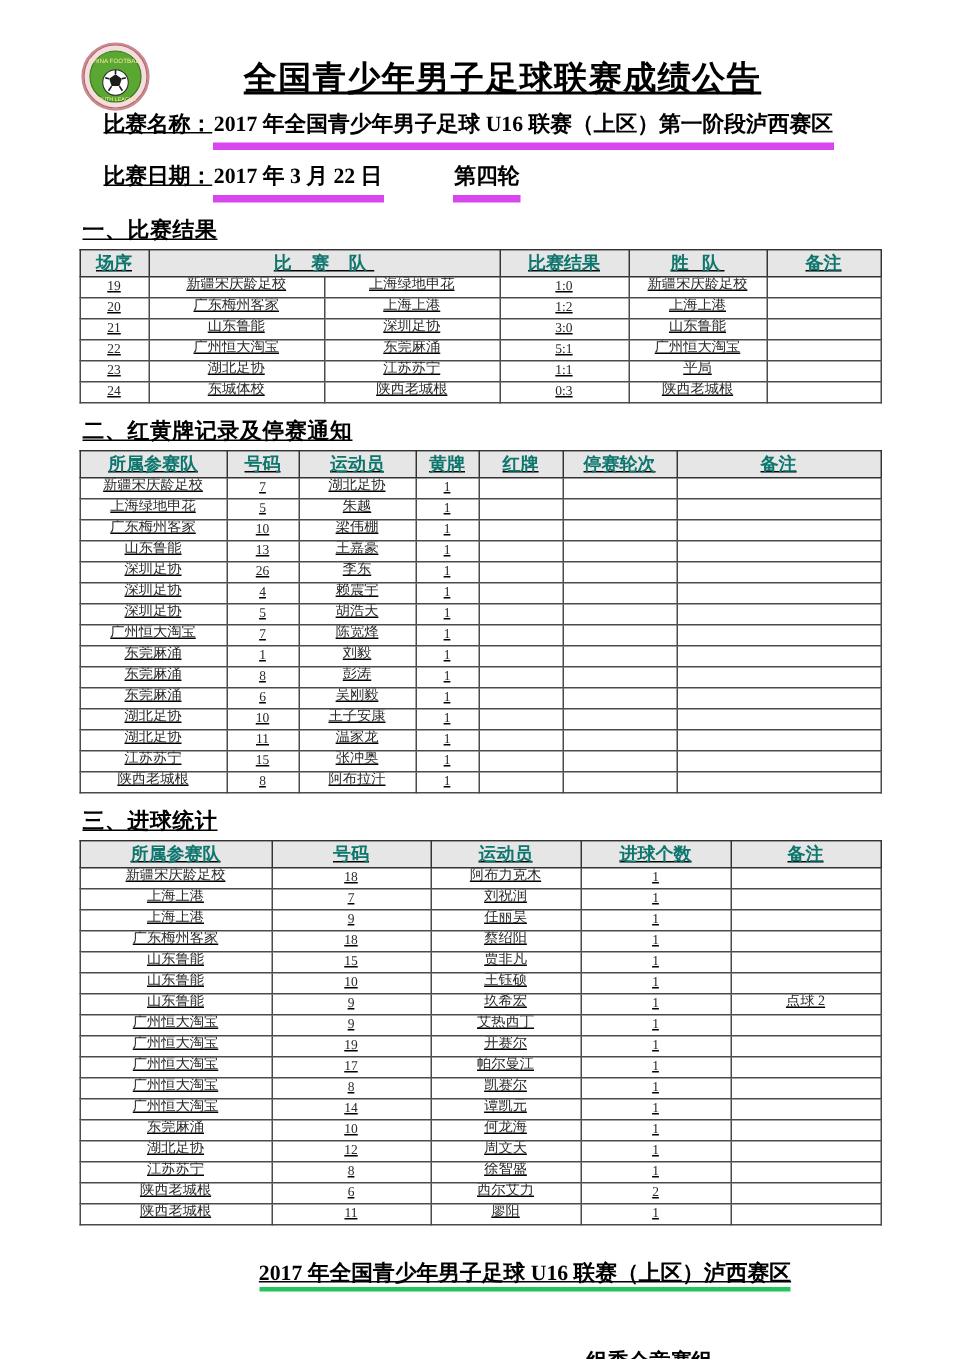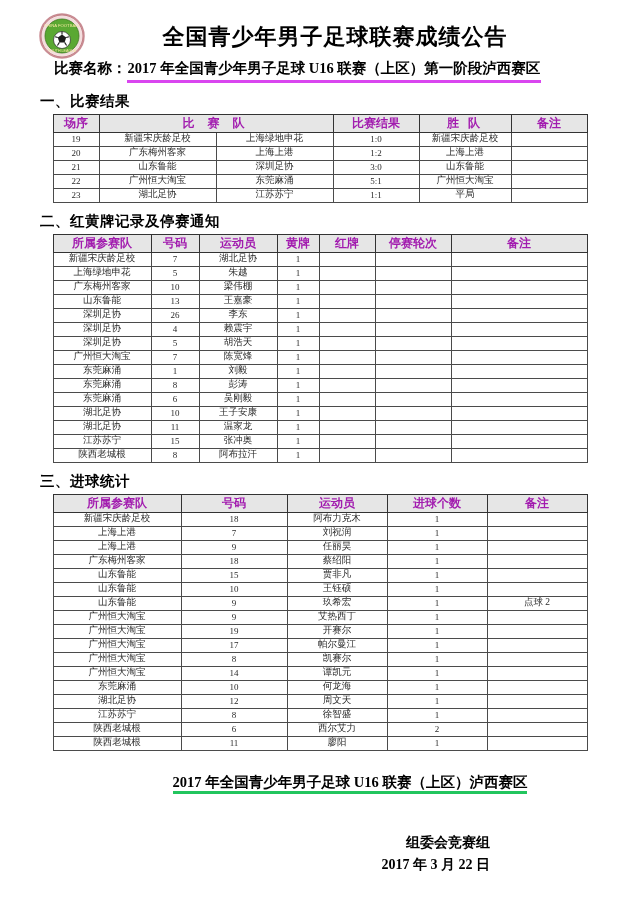--- a/index.html
+++ b/index.html
@@ -14,21 +14,22 @@
     color: #000000;
     overflow: hidden;
     position: relative;
   }
 
   .page {
     width: 640px;
     height: 652px;
     position: relative;
     box-sizing: border-box;
-    padding: 0;
+    padding: 15px;
+    text-decoration: underline;
   }
 
   
   .header-block {
     position: relative;
     padding-top: 12px;
   }
   .logo {
     position: absolute;
     left: 38px;
@@ -53,21 +54,21 @@
     font-size: 14.5px;
     font-weight: bold;
     margin-left: 54px;
     margin-top: 9px;
     white-space: nowrap;
     line-height: 1.35;
   }
   .meta-label { font-weight: bold; }
   .meta-val {
     font-weight: bold;
-    border-bottom: 3px solid #d946ef;
+    border-bottom: 5px solid #d946ef;
     padding: 0 1px 1px 1px;
     display: inline-block;
     text-align: right;
   }
   .meta-gap { display: inline-block; width: 46px; }
 
   
   .sec-title {
     font-size: 14.5px;
     font-weight: bold;
@@ -92,21 +93,21 @@
     padding: 0 1px;
     color: #2a2a2a;
     font-family: "Liberation Serif", "DejaVu Serif", serif;
     overflow: hidden;
     white-space: nowrap;
   }
   table.grid th {
     font-size: 12px;
     font-weight: bold;
     background: #e6e6e6;
-    color: #a21caf;
+    color: #0f766e;
     height: 17px;
     border: 1px solid #333;
   }
   table.grid td.num { font-size: 9px; }
   .spaced { letter-spacing: 5px; }
   .spaced-sm { letter-spacing: 3px; }
 
   
   td.team-home { border-right: 1px dashed #555; text-align: center; }
   td.team-away { border-left: 1px dashed #555; text-align: center; }
@@ -155,20 +156,23 @@
         <text x="24" y="40" font-size="3.6" fill="#f6e9a0" text-anchor="middle" font-family="'Liberation Sans',sans-serif">YOUTH LEAGUE</text>
       </svg>
     </div>
 
     <div class="doc-title">全国青少年男子足球联赛成绩公告</div>
 
     <div class="meta-line">
       <span class="meta-label">比赛名称：</span><span class="meta-val">2017 年全国青少年男子足球 U16 联赛（上区）第一阶段泸西赛区</span>
     </div>
 
+    <div class="meta-line">
+      <span class="meta-label">比赛日期：</span><span class="meta-val">2017 年 3 月 22 日</span><span class="meta-gap"></span><span class="meta-val">第四轮</span>
+    </div>
   </div>
 
   <div class="sec-title">一、比赛结果</div>
 
   <table class="grid" id="tbl-results" style="width:534px;">
     <colgroup>
       <col style="width:46px">
         <col style="width:117px">
         <col style="width:117px">
       <col style="width:86px">
@@ -216,20 +220,28 @@
           <td class="num">5:1</td>
           <td>广州恒大淘宝</td>
           <td></td>
         </tr>
         <tr>
           <td class="num">23</td>
           <td class="team-home">湖北足协</td>
           <td class="team-away">江苏苏宁</td>
           <td class="num">1:1</td>
           <td>平局</td>
+          <td></td>
+        </tr>
+        <tr>
+          <td class="num">24</td>
+          <td class="team-home">东城体校</td>
+          <td class="team-away">陕西老城根</td>
+          <td class="num">0:3</td>
+          <td>陕西老城根</td>
           <td></td>
         </tr>
       </tbody>
   </table>
 
   <div class="sec-title">二、红黄牌记录及停赛通知</div>
 
   <table class="grid" id="tbl-cards" style="width:534px;">
     <colgroup>
       <col style="width:98px">

